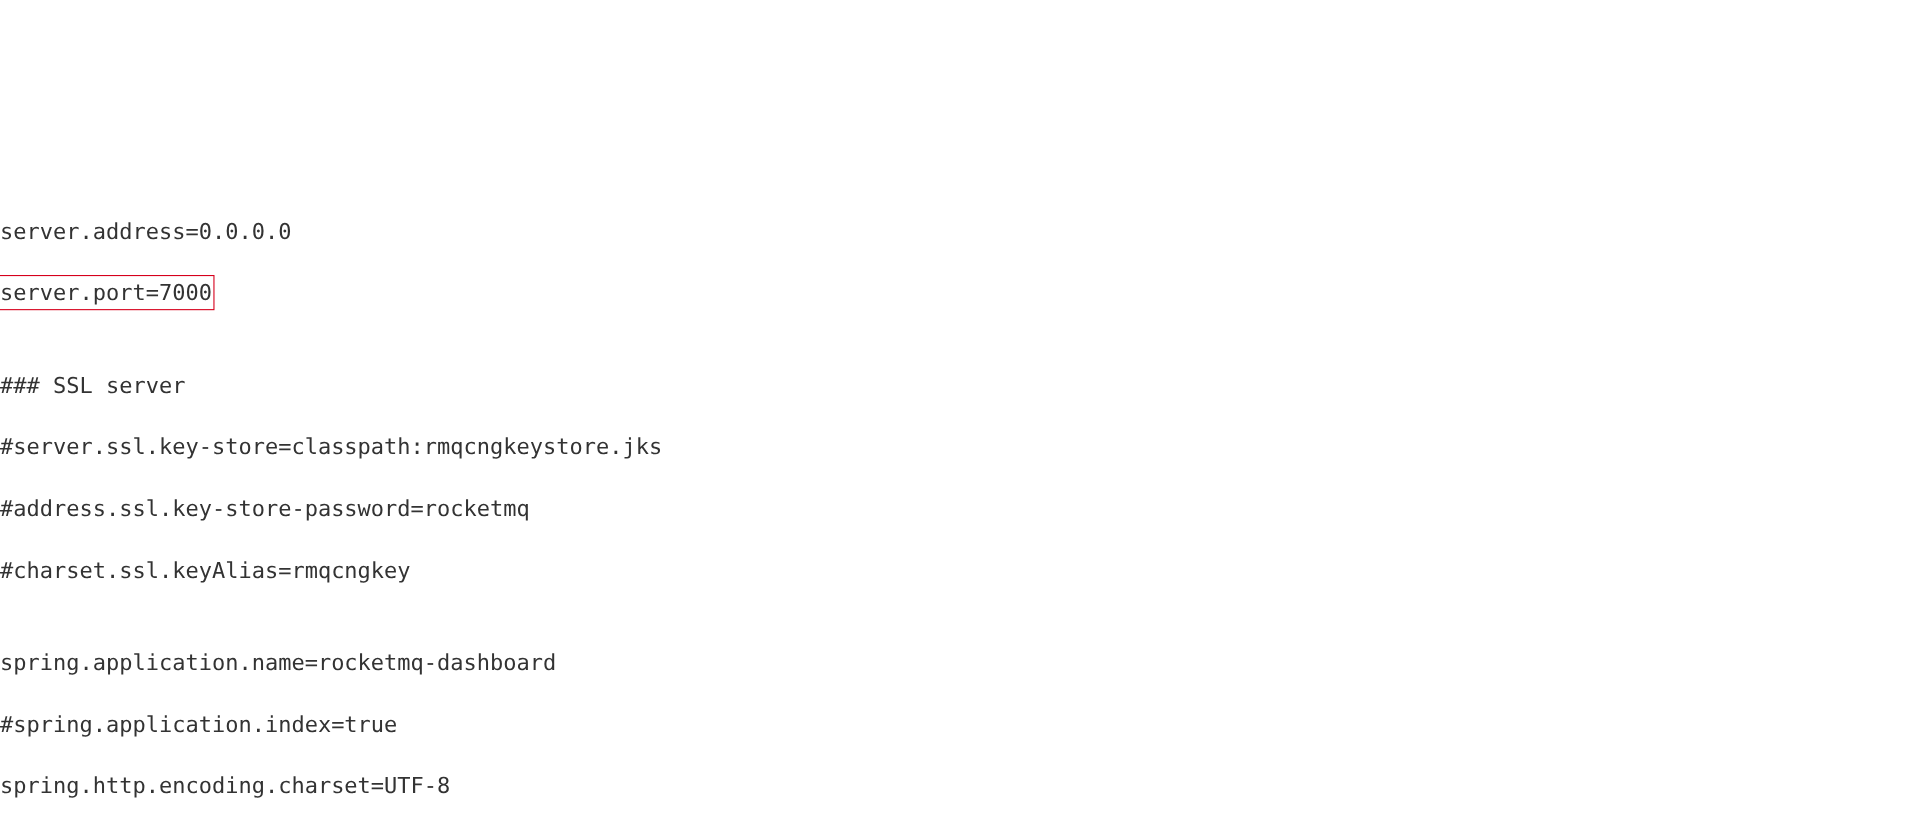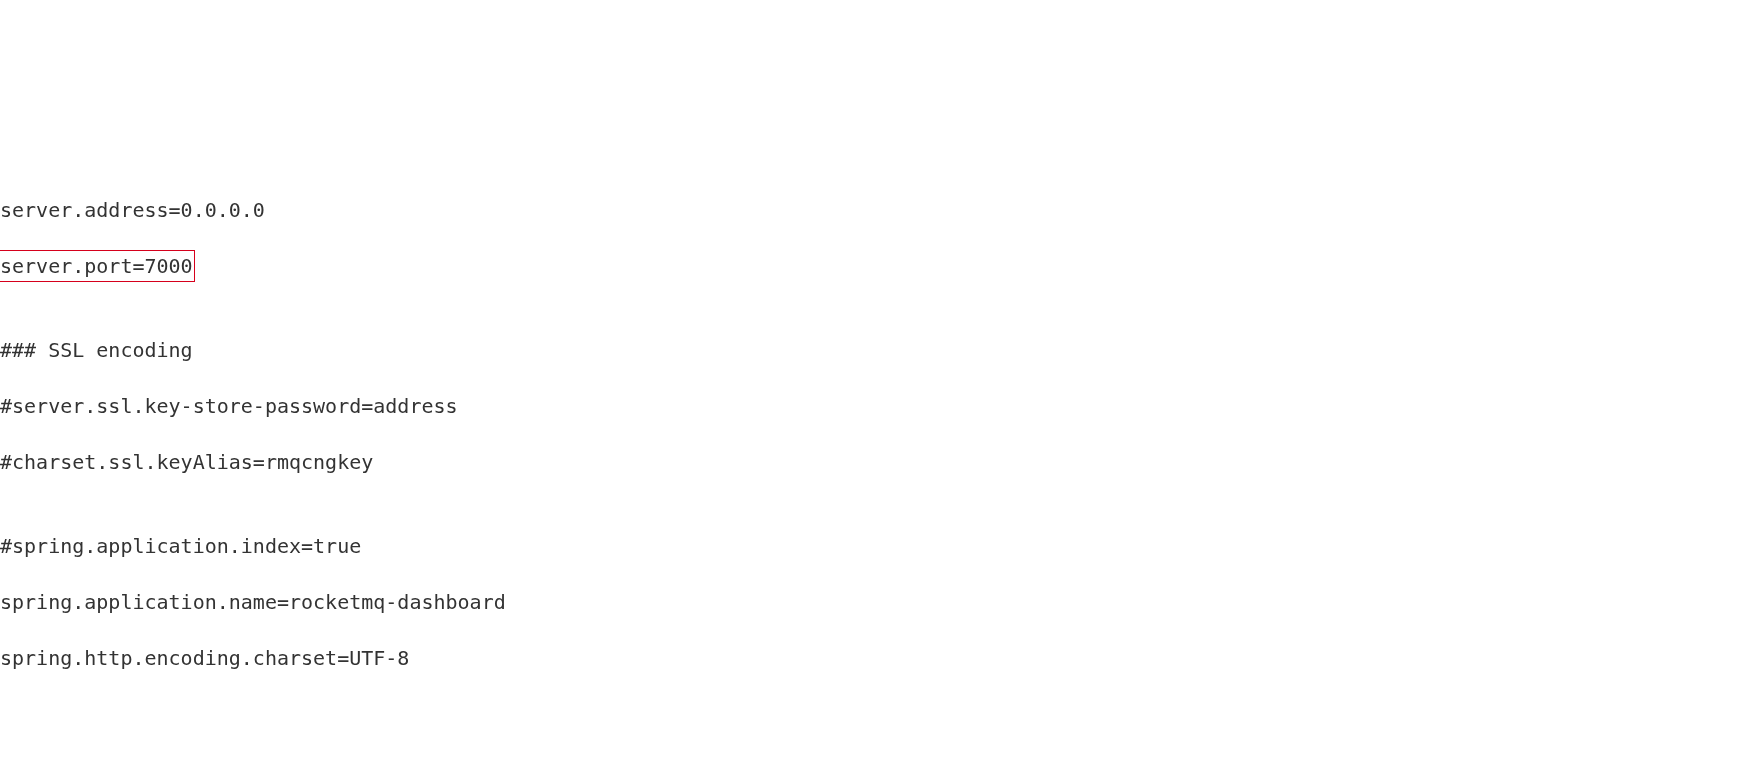--- a/index.html
+++ b/index.html
@@ -42,26 +42,27 @@
 </head>
 <body>
 
 
 
 <div class="code-block">
   
 <span class="line">server.address=0.0.0.0</span>
 <span class="line"><span class="hl-line-port">server.port=7000</span></span>
 <span class="line"></span>
-<span class="line">### SSL encoding</span>
-<span class="line">#server.ssl.key-store-password=address</span>
+<span class="line">### SSL server</span>
+<span class="line">#server.ssl.key-store=classpath:rmqcngkeystore.jks</span>
+<span class="line">#address.ssl.key-store-password=rocketmq</span>
 <span class="line">#charset.ssl.keyAlias=rmqcngkey</span>
 <span class="line"></span>
+<span class="line">spring.application.name=rocketmq-dashboard</span>
 <span class="line">#spring.application.index=true</span>
-<span class="line">spring.application.name=rocketmq-dashboard</span>
 <span class="line">spring.http.encoding.charset=UTF-8</span>
 
 
 
 
 
 
 
 
 

